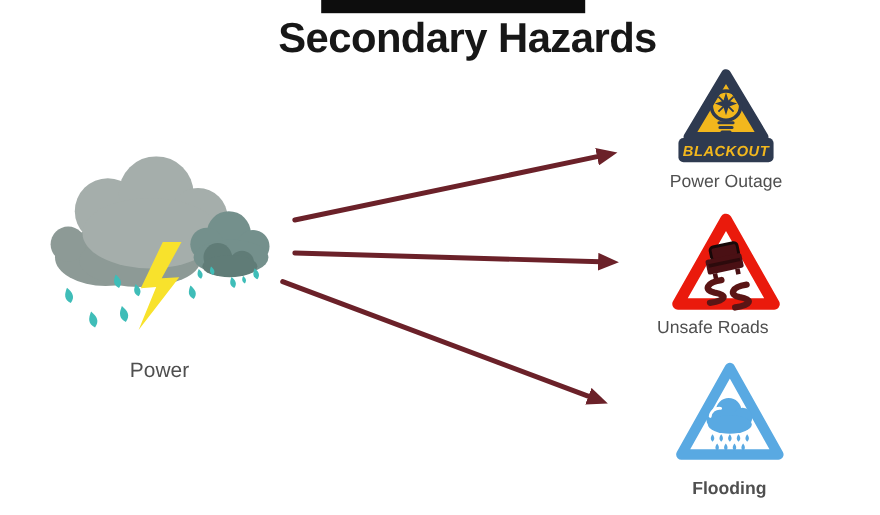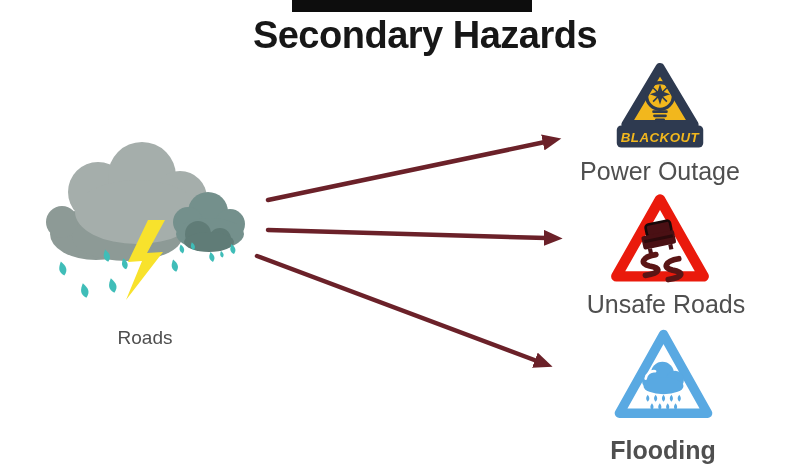--- a/index.html
+++ b/index.html
@@ -6,25 +6,25 @@
   .canvas{
     position:relative;width:800px;height:468px;background:#fff;overflow:hidden;
     font-family:"Liberation Sans",sans-serif;
   }
   .top-bar{position:absolute;left:292px;top:0;width:240px;height:12px;background:#0d0d0d;}
   .title{
     position:absolute;left:60px;top:14px;width:730px;text-align:center;
     font-size:38px;font-weight:700;color:#171717;letter-spacing:-0.5px;
   }
   .label{
-    position:absolute;text-align:center;color:#4f4f4f;font-size:25px;
+    position:absolute;text-align:center;color:#4f4f4f;font-size:16px;
   }
   .label-storm{left:60px;top:327px;width:170px;font-size:19px;}
   .label-po{left:575px;top:157px;width:170px;}
-  .label-ur{left:581px;top:290px;width:170px;}
+  .label-ur{left:563px;top:290px;width:170px;}
   .label-fl{left:578px;top:436px;width:170px;font-weight:bold;}
   .abs{position:absolute;font-style:italic;}
   svg{display:block;}
   .arrows{position:absolute;left:0;top:0;pointer-events:none;}
   .arrow-line{stroke:var(--arrow);stroke-width:4.5;stroke-linecap:round;}
   .ah{fill:var(--arrow);}
   
   .cl-light{fill:var(--cloud-light);}
   .cl-shadow{fill:var(--cloud-shadow);}
   .cl-small{fill:var(--cloud-small);}
@@ -84,21 +84,21 @@
       <use href="#drop" class="drop" transform="translate(81,145) rotate(-14) scale(1.3)"></use>
       <use href="#drop" class="drop" transform="translate(93,123) rotate(-14) scale(1.0)"></use>
       <use href="#drop" class="drop" transform="translate(143,125) rotate(-14) scale(1.1)"></use>
       <use href="#drop" class="drop" transform="translate(150,108) rotate(-14) scale(0.8)"></use>
       <use href="#drop" class="drop" transform="translate(161,105) rotate(-14) scale(0.7)"></use>
       <use href="#drop" class="drop" transform="translate(180,116) rotate(-14) scale(0.9)"></use>
       <use href="#drop" class="drop" transform="translate(190,113) rotate(-14) scale(0.6)"></use>
       <use href="#drop" class="drop" transform="translate(201,108) rotate(-14) scale(0.9)"></use>
     </svg>
   </div>
-  <div class="label label-storm">Roads</div>
+  <div class="label label-storm">Power</div>
 
   <svg class="arrows" width="800" height="468" viewBox="0 0 800 468" aria-hidden="true">
     <defs>
       <marker id="ah" markerWidth="5" markerHeight="3.6" refX="0.5" refY="1.8" orient="auto">
         <path class="ah" d="M0,0 L4.2,1.8 L0,3.6 Z"></path>
       </marker>
     </defs>
     <line class="arrow-line" x1="268" y1="200" x2="545" y2="142" marker-end="url(#ah)"></line>
     <line class="arrow-line" x1="268" y1="230" x2="546" y2="238" marker-end="url(#ah)"></line>
     <line class="arrow-line" x1="257" y1="256" x2="537" y2="361" marker-end="url(#ah)"></line>

